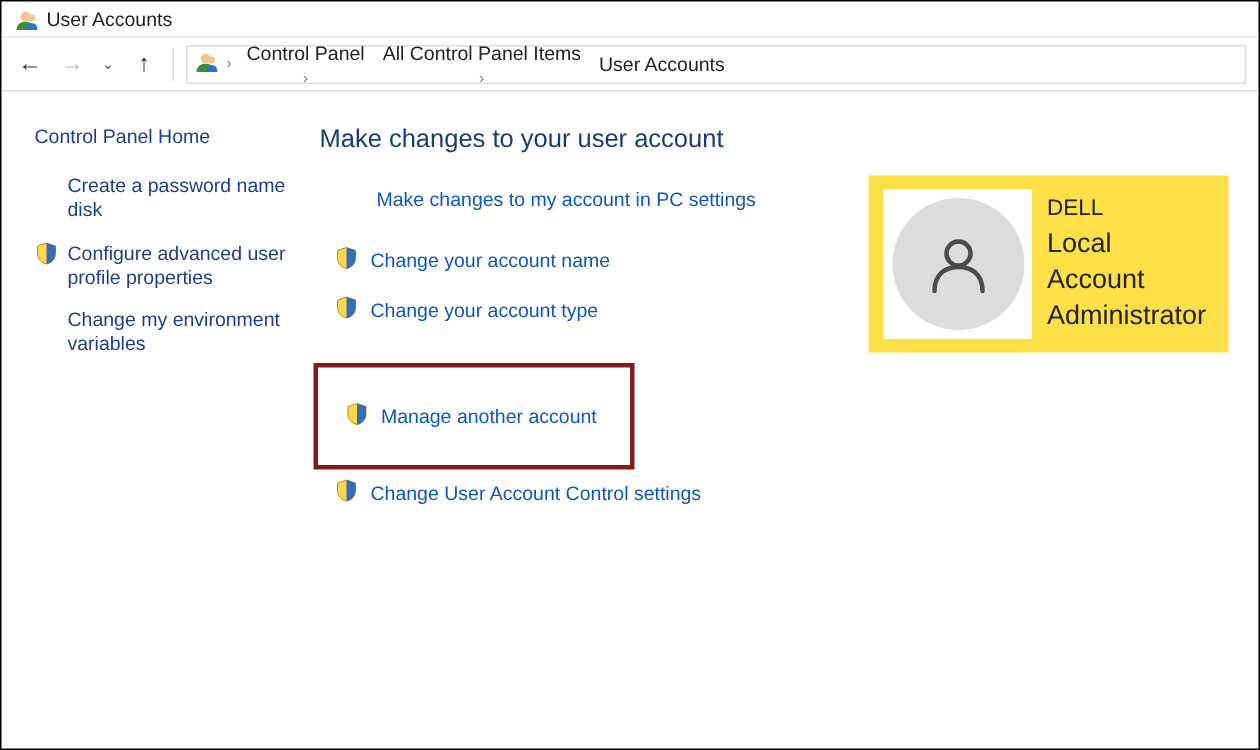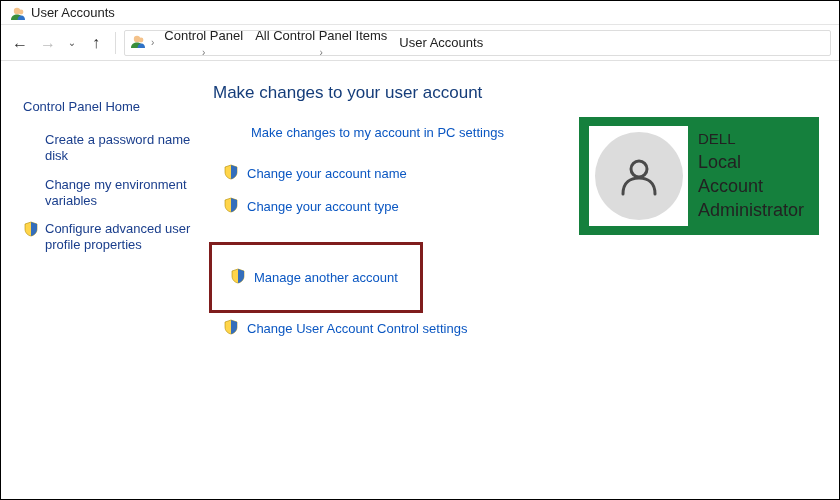--- a/index.html
+++ b/index.html
@@ -68,21 +68,20 @@
   }
   .sidebar {
     width: 190px;
     flex: 0 0 190px;
     padding-right: 14px;
   }
   .sidebar-heading {
     color: #1a3e8c;
     font-size: 13px;
     margin-bottom: 18px;
-    margin-top: 16px;
   }
   .sidebar ul { list-style: none; margin: 0; padding: 0; }
   .sidebar li {
     display: flex;
     align-items: flex-start;
     gap: 6px;
     font-size: 13px;
     color: #1a3e8c;
     margin-bottom: 12px;
     line-height: 1.25;
@@ -125,21 +124,21 @@
     border: 3px solid #7f1d1d;
     padding: 21px 8px;
     margin: 24px 0 4px -4px;
     width: 214px;
   }
   .highlight-box li { margin-bottom: 0; }
   .shield { width: 16px; height: 16px; flex: 0 0 16px; }
   .user-card {
     width: 240px;
     height: 118px;
-    background: #15803d;
+    background: #fde047;
     display: flex;
     align-items: center;
     gap: 10px;
     padding: 10px;
     margin-top: 34px;
     margin-right: 10px;
   }
   .avatar-wrap {
     width: 100px; height: 100px;
     background: #fff;
@@ -218,30 +217,30 @@
 <div class="content">
 
   <div class="sidebar">
     <div class="sidebar-heading">Control Panel Home</div>
     <ul>
       <li>
         <span class="icon-slot"></span>
         <span class="link-text">Create a password name disk</span>
       </li>
       <li>
-        <span class="icon-slot"></span>
-        <span class="link-text">Change my environment variables</span>
-      </li>
-      <li>
         <span class="icon-slot">
           <svg class="shield" viewBox="0 0 16 16">
               <use href="#shield-shape"></use>
             </svg>
         </span>
         <span class="link-text">Configure advanced user profile properties</span>
+      </li>
+      <li>
+        <span class="icon-slot"></span>
+        <span class="link-text">Change my environment variables</span>
       </li>
     </ul>
   </div>
 
   <div class="main">
     <div class="main-left">
       <h1 class="page-title">Make changes to your user account</h1>
 
       <div class="pc-settings-link">Make changes to my account in PC settings</div>
 

